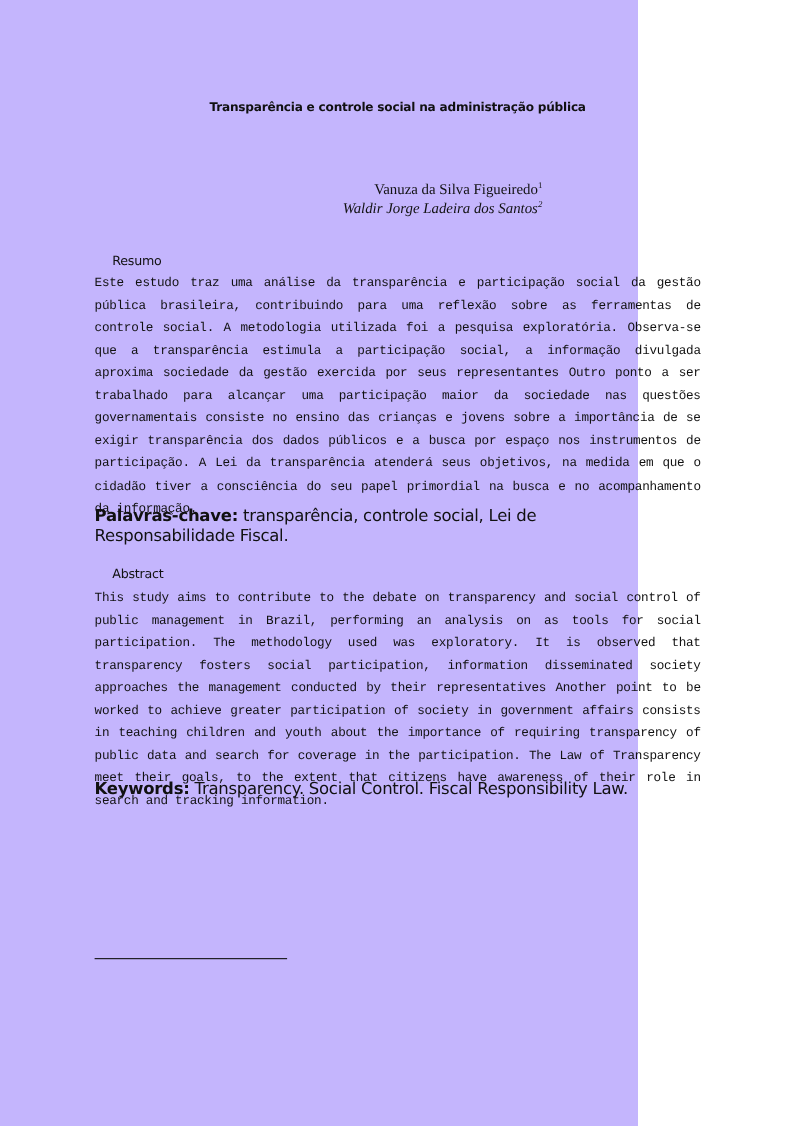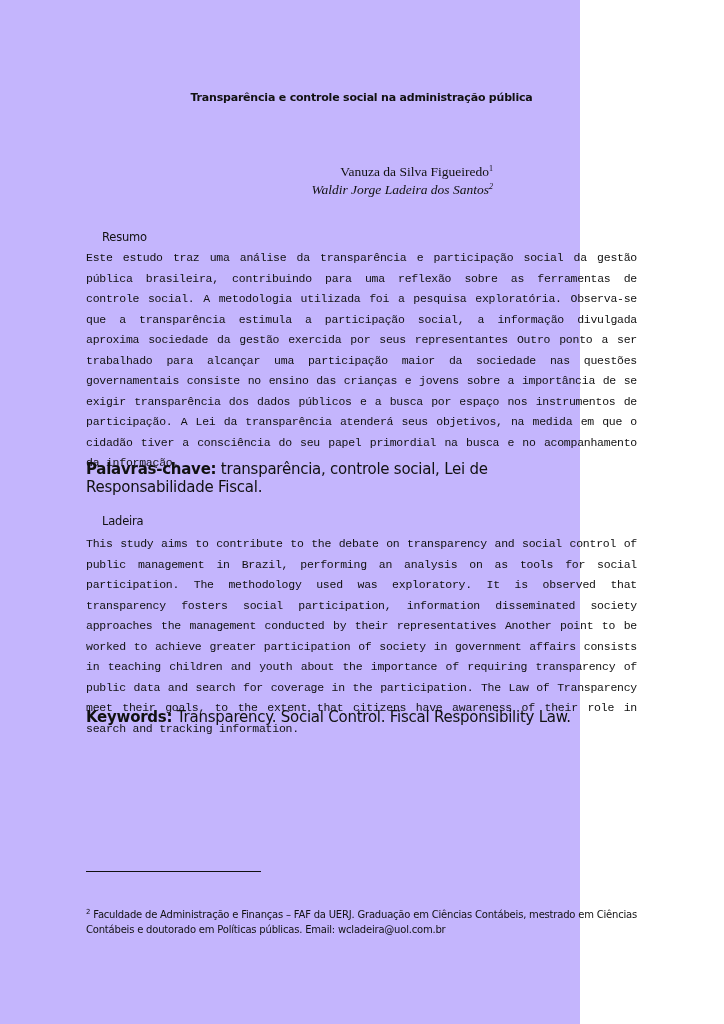--- a/index.html
+++ b/index.html
@@ -28,22 +28,21 @@
   <div class="title sans" style="top:91px;">Transparência e controle social na administração pública</div>
 
   <div class="author serif" style="top:164px;"><span>Vanuza da Silva Figueiredo</span><sup>1</sup></div>
   <div class="author serif" style="top:182px;font-style:italic;"><span>Waldir Jorge Ladeira dos Santos</span><sup>2</sup></div>
 
   <div class="heading sans" style="top:230px;">Resumo</div>
   <div class="para sans" style="top:248px;">Este estudo traz uma análise da transparência e participação social da gestão pública brasileira, contribuindo para uma reflexão sobre as ferramentas de controle social. A metodologia utilizada foi a pesquisa exploratória. Observa-se que a transparência estimula a participação social, a informação divulgada aproxima sociedade da gestão exercida por seus representantes Outro ponto a ser trabalhado para alcançar uma participação maior da sociedade nas questões governamentais consiste no ensino das crianças e jovens sobre a importância de se exigir transparência dos dados públicos e a busca por espaço nos instrumentos de participação.  A Lei da transparência atenderá seus objetivos, na medida em que o cidadão tiver a consciência do seu papel primordial na busca e no acompanhamento da informação.</div>
 
   <div class="kw sans" style="top:460px;"><b>Palavras-chave:</b><span> transparência, controle social, Lei de Responsabilidade Fiscal.</span></div>
 
-  <div class="heading sans" style="top:514px;">Ladeira</div>
+  <div class="heading sans" style="top:514px;">Abstract</div>
   <div class="para sans" style="top:534px;">This study aims to contribute to the debate on transparency and social control of public management in Brazil, performing an analysis on as tools for social participation. The methodology used was exploratory. It is observed that transparency fosters social participation, information disseminated society approaches the management conducted by their representatives Another point to be worked to achieve greater participation of society in government affairs consists in teaching children and youth about the importance of requiring transparency of public data and search for coverage in the participation. The Law of Transparency meet their goals, to the extent that citizens have awareness of their role in search and tracking information.</div>
 
   <div class="kw sans" style="top:708px;"><b>Keywords:</b><span> Transparency. Social Control. Fiscal Responsibility Law.</span></div>
 
   <div class="rule"></div>
 
-  <div class="fn fn2 sans"><sup>2</sup><span> Faculdade de Administração e Finanças – FAF da UERJ. Graduação em Ciências Contábeis, mestrado em Ciências Contábeis e doutorado em Políticas públicas. Email:  wcladeira@uol.com.br</span></div>
 
 </div>
 
 </body></html>

